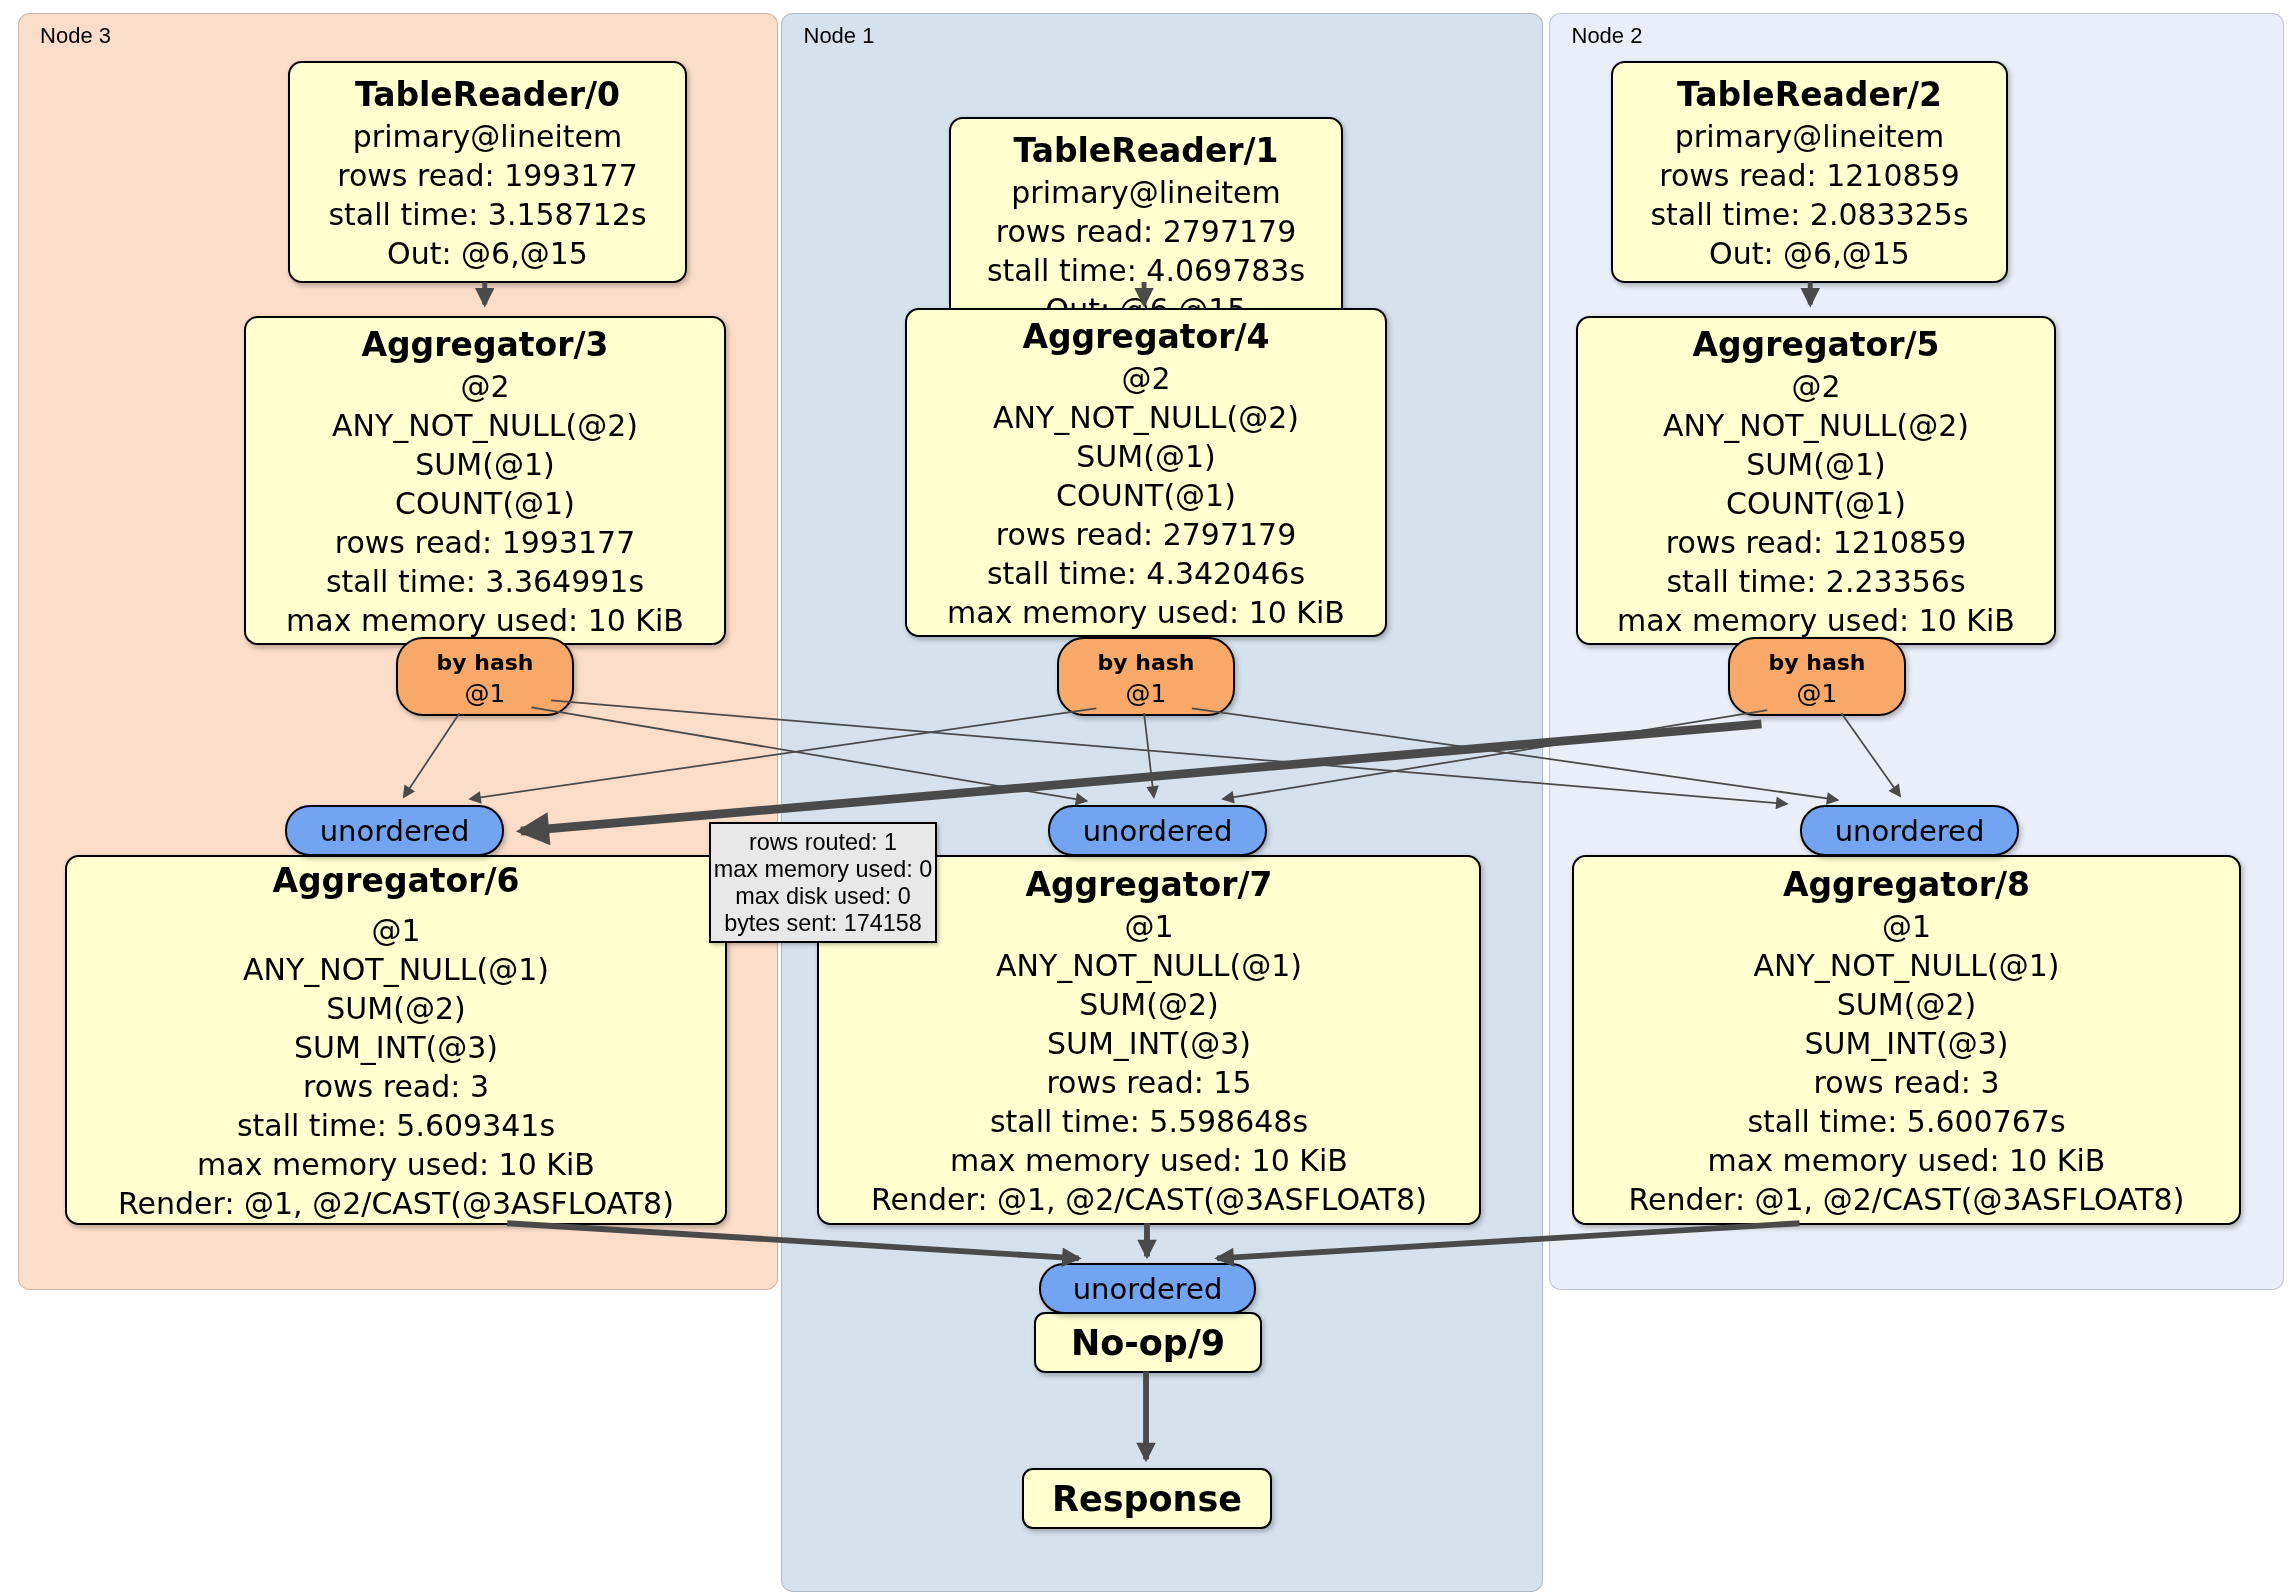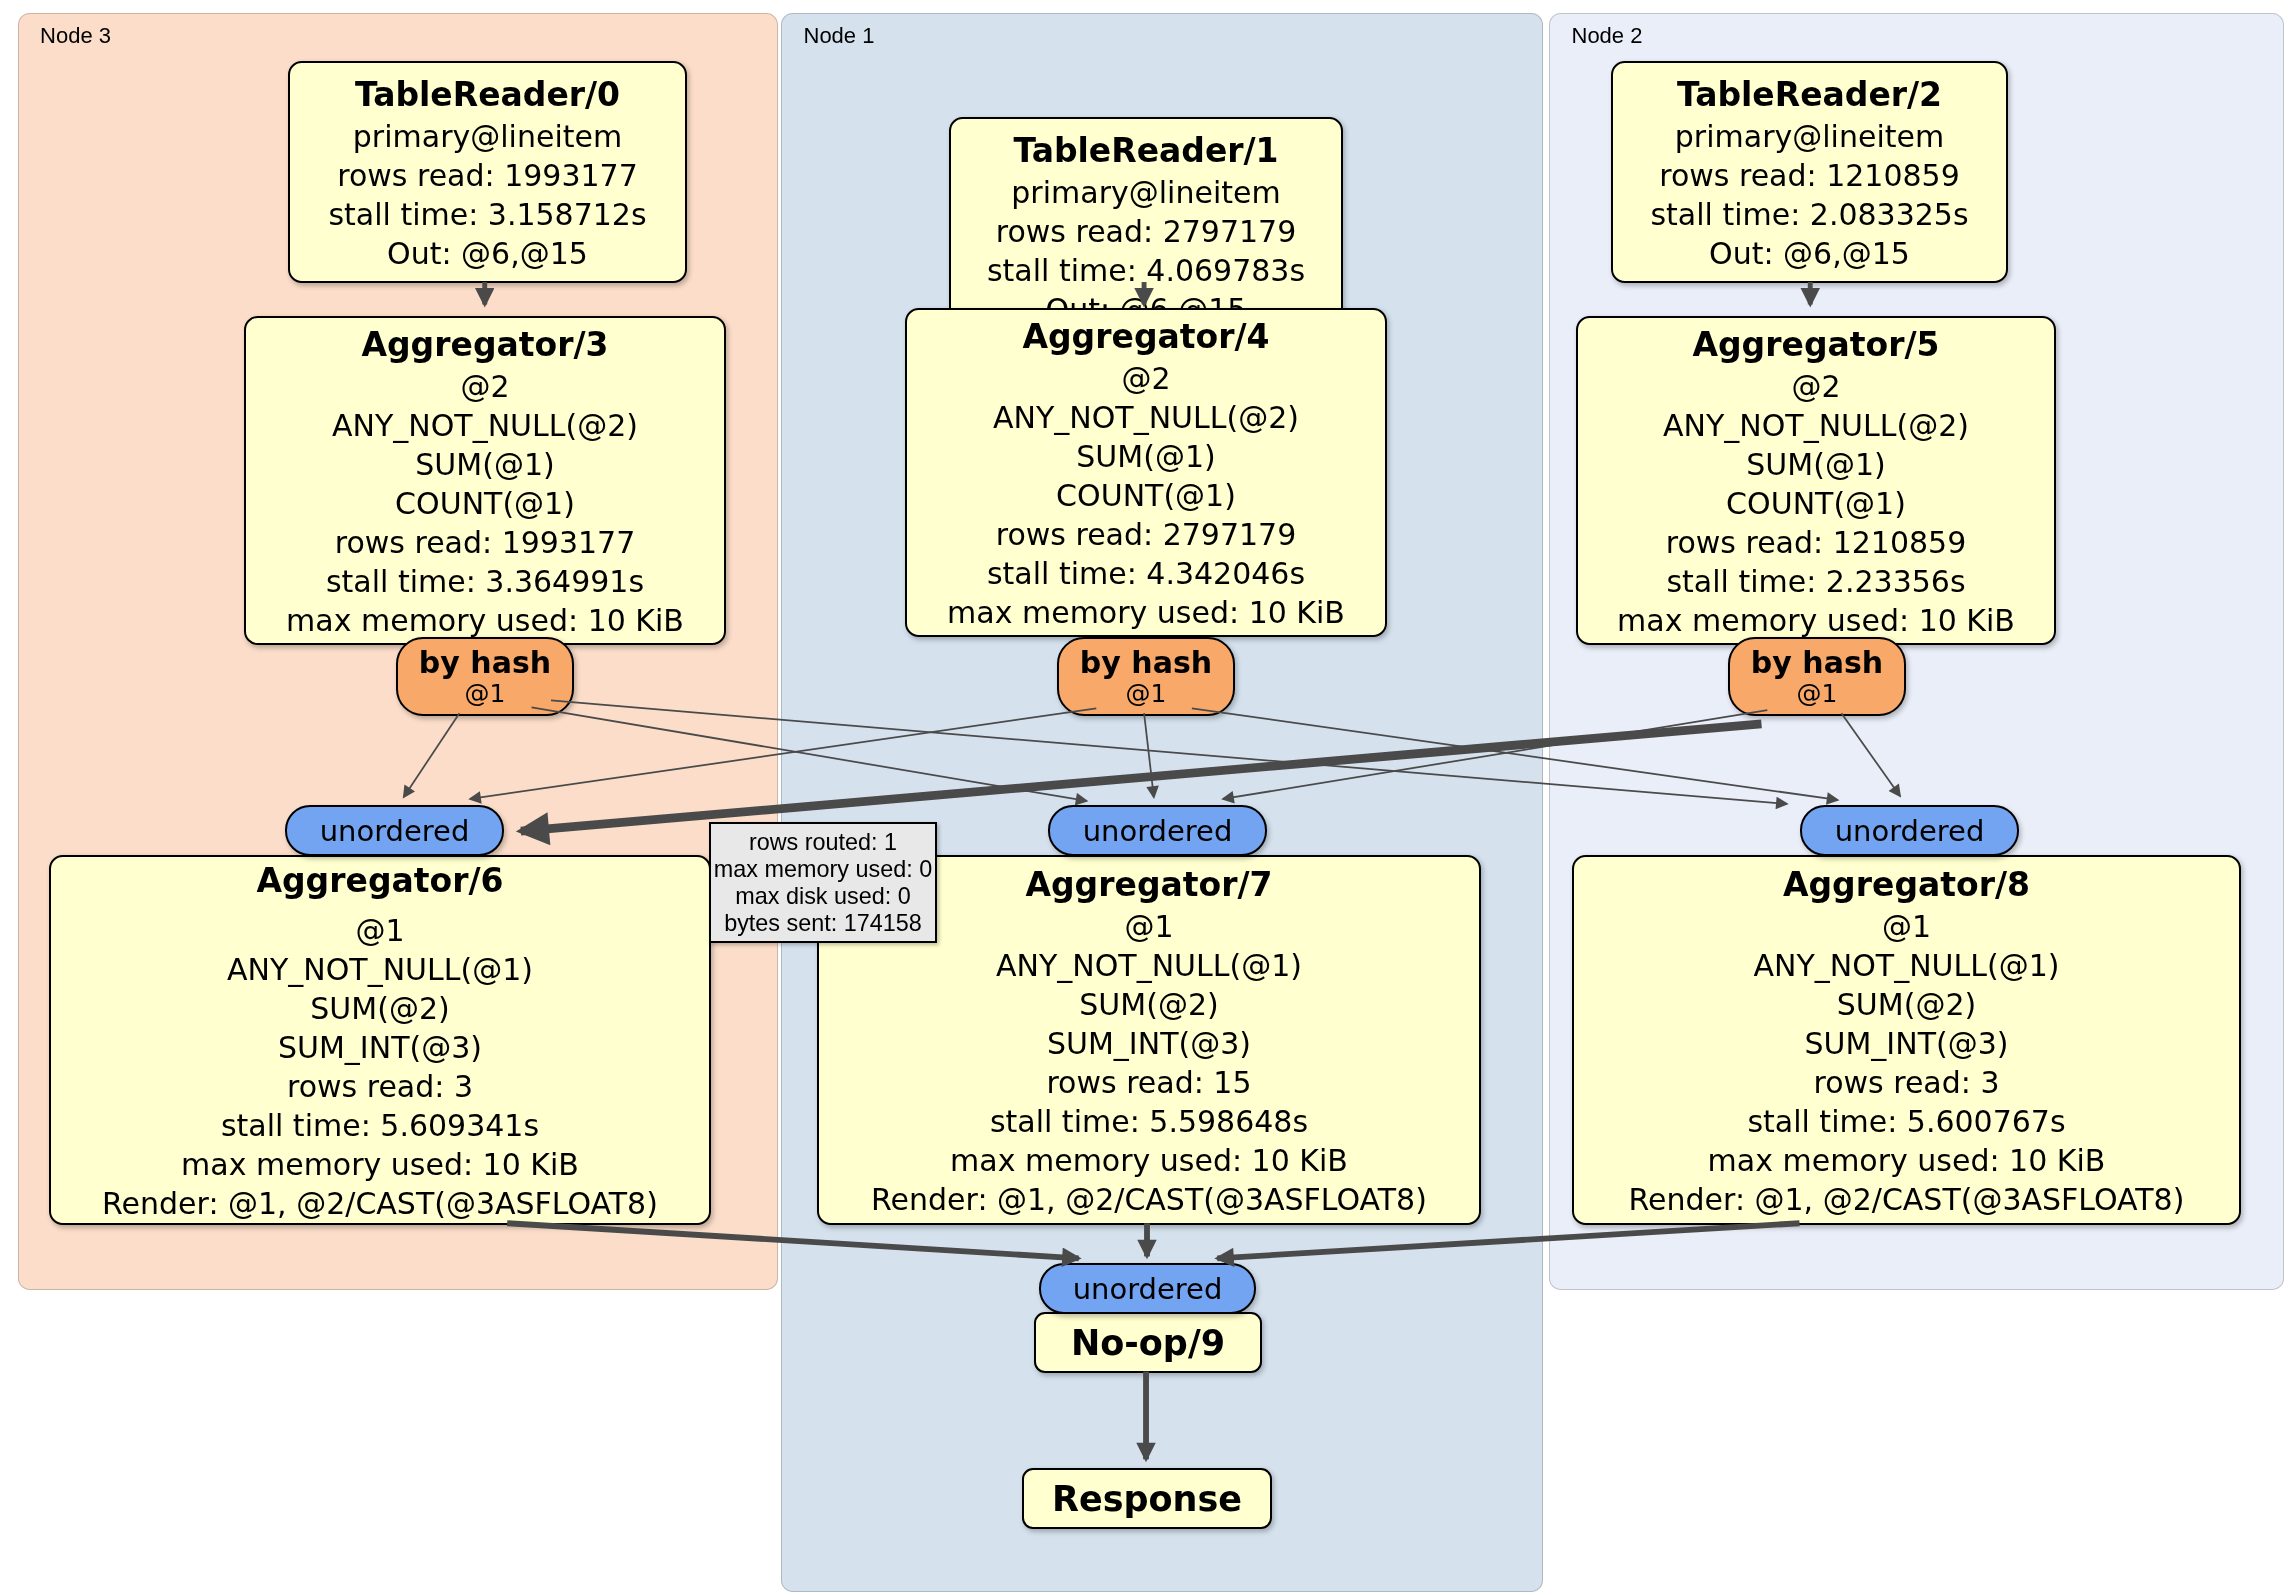--- a/index.html
+++ b/index.html
@@ -24,21 +24,21 @@
   }
   .proc-title { font-weight:bold; font-size:33px; line-height:45px; white-space:nowrap; }
   .box-line  { font-size:30px; line-height:39px; white-space:nowrap; }
   .router {
     position:absolute; background:var(--router-bg,#f8a869);
     border:2px solid #000; border-radius:27px;
     box-shadow:2px 2.9px 4.9px rgba(0,0,0,0.25);
     display:flex; flex-direction:column; justify-content:center; align-items:center;
     z-index:3;
   }
-  .router-label { font-weight:bold; font-size:30px; line-height:33px; }
+  .router-label { font-weight:bold; font-size:22px; line-height:33px; }
   .router-key   { font-size:25px; line-height:29px; }
   .sync {
     position:absolute; background:var(--sync-bg,#72a4f2);
     border:2.9px solid #000; border-radius:25px;
     box-shadow:2px 2.9px 4.9px rgba(0,0,0,0.25);
     display:flex; justify-content:center; align-items:center;
     font-weight:normal; font-size:29px; z-index:3;
   }
   .simplebox {
     position:absolute; background:var(--box-bg,#ffffcf);
@@ -158,21 +158,21 @@
   <div class="sync" style="left:285px; top:805px; width:215px; height:47px;">
     <span>unordered</span>
   </div>
   <div class="sync" style="left:1048px; top:805px; width:215px; height:47px;">
     <span>unordered</span>
   </div>
   <div class="sync" style="left:1800px; top:805px; width:215px; height:47px;">
     <span>unordered</span>
   </div>
 
-  <div class="proc" style="left:49px; top:855px; width:658px; height:366px;gap:8px;">
+  <div class="proc" style="left:65px; top:855px; width:658px; height:366px;gap:8px;">
     <div class="proc-title">Aggregator/6</div>
     <div>
         <div class="box-line">@1</div>
         <div class="box-line">ANY_NOT_NULL(@1)</div>
         <div class="box-line">SUM(@2)</div>
         <div class="box-line">SUM_INT(@3)</div>
         <div class="box-line">rows read: 3</div>
         <div class="box-line">stall time: 5.609341s</div>
         <div class="box-line">max memory used: 10 KiB</div>
         <div class="box-line">Render: @1, @2/CAST(@3ASFLOAT8)</div>

